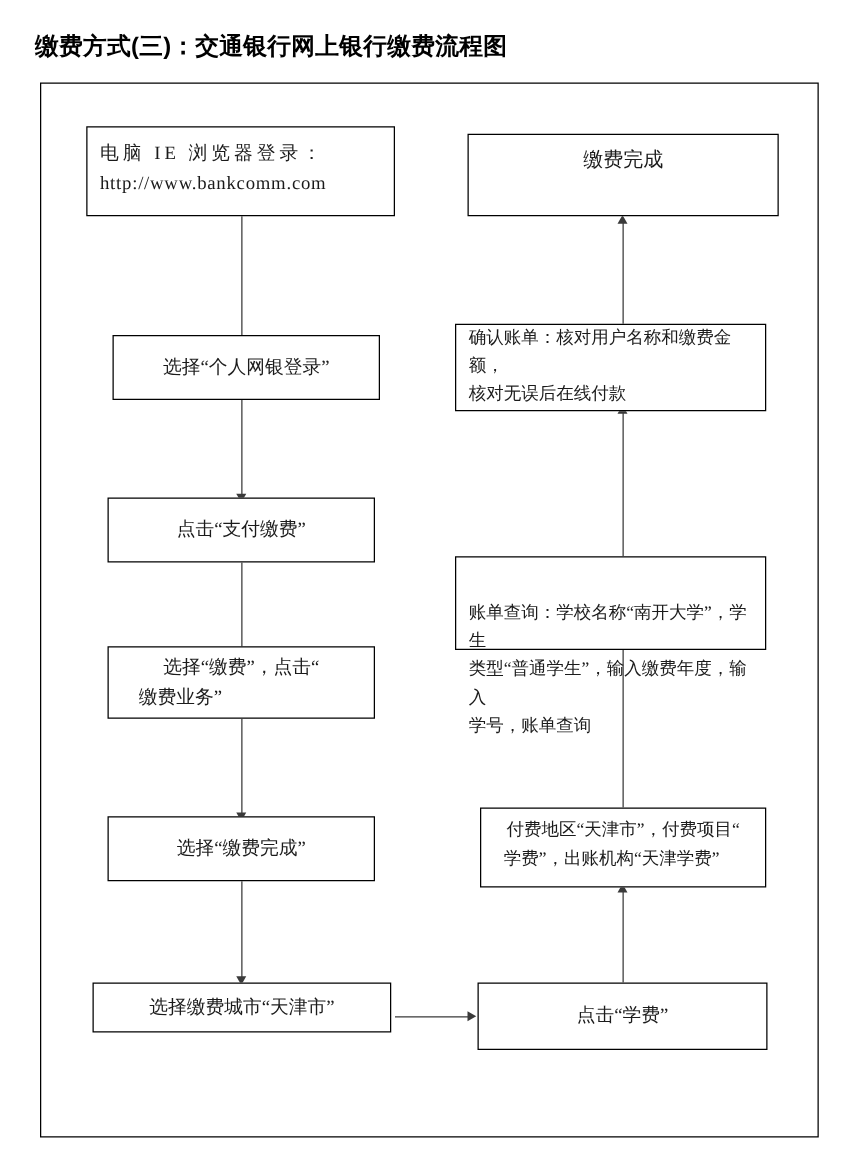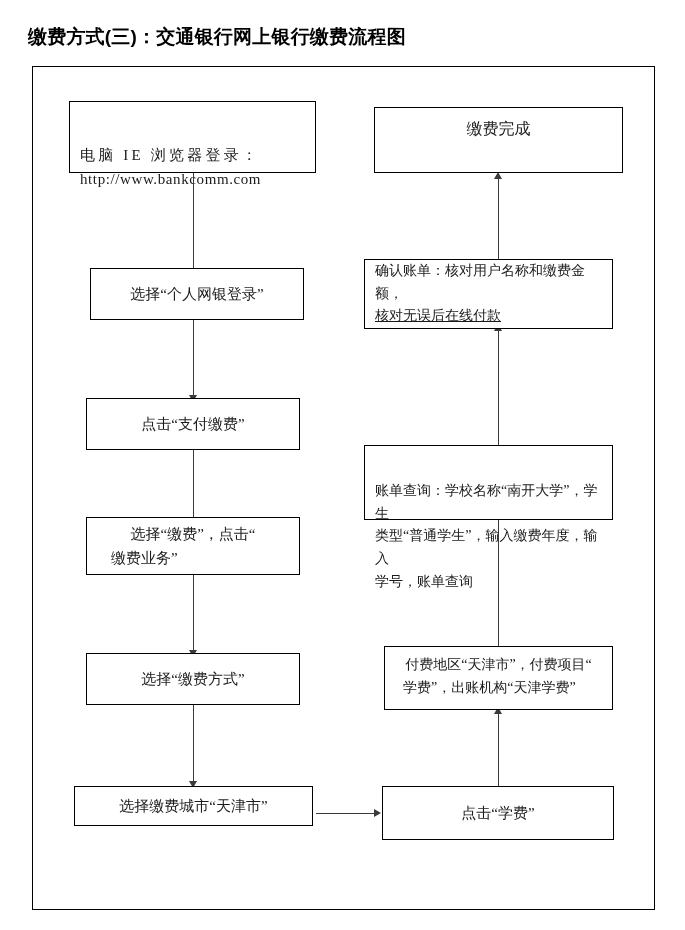--- a/index.html
+++ b/index.html
@@ -105,21 +105,21 @@
   }
 </style>
 </head>
 <body>
 
 <div class="page-title">缴费方式(三)：交通银行网上银行缴费流程图</div>
 
 <div class="frame">
 
   <div class="node center" style="left:36px; top:34px; width:247px; height:72px; justify-content:flex-start; padding-top:9px;">
-    <span class="txt mono-line spaced" style="text-align:left; font-size:15px;margin-top:32px;">电脑 IE 浏览器登录：</span>
+    <span class="txt mono-line spaced" style="text-align:left; font-size:15px;">电脑 IE 浏览器登录：</span>
     <span class="txt mono-line" style="text-align:left; font-size:15px; letter-spacing:0.6px;">http://www.bankcomm.com</span>
   </div>
 
   <div class="vline" style="left:160px; top:106px; height:110px;"></div>
   <div class="arrow-down" style="left:156px; top:214px;"></div>
 
   <div class="node center" style="left:57px; top:201px; width:214px; height:52px;">
     <span class="txt">选择“个人网银登录”</span>
   </div>
 
@@ -135,21 +135,21 @@
 
   <div class="node center" style="left:53px; top:450px; width:214px; height:58px;">
     <span class="txt" style="text-align:center;">选择“缴费”，点击“</span>
     <span class="txt" style="text-align:left; padding-left:24px;">缴费业务”</span>
   </div>
 
   <div class="vline" style="left:160px; top:508px; height:77px;"></div>
   <div class="arrow-down" style="left:156px; top:583px;"></div>
 
   <div class="node center" style="left:53px; top:586px; width:214px; height:52px;">
-    <span class="txt">选择“缴费方式”</span>
+    <span class="txt">选择“缴费完成”</span>
   </div>
 
   <div class="vline" style="left:160px; top:638px; height:78px;"></div>
   <div class="arrow-down" style="left:156px; top:714px;"></div>
 
   <div class="node center" style="left:41px; top:719px; width:239px; height:40px;">
     <span class="txt">选择缴费城市“天津市”</span>
   </div>
 
   <div class="hline" style="left:283px; top:746px; width:60px;"></div>
@@ -174,21 +174,21 @@
     <span class="txt" style="font-size:14px;margin-top:28px;">账单查询：学校名称“南开大学”，学生</span>
     <span class="txt" style="font-size:14px;">类型“普通学生”，输入缴费年度，输入</span>
     <span class="txt" style="font-size:14px;">学号，账单查询</span>
   </div>
 
   <div class="vline" style="left:465px; top:263px; height:115px;"></div>
   <div class="arrow-up" style="left:461px; top:257px;"></div>
 
   <div class="node left" style="left:331px; top:192px; width:249px; height:70px; justify-content:flex-end; padding-top:4px;">
     <span class="txt" style="font-size:14px;">确认账单：核对用户名称和缴费金额，</span>
-    <span class="txt" style="font-size:14px;text-decoration:underline;">核对无误后在线付款</span>
+    <span class="txt" style="font-size:14px;">核对无误后在线付款</span>
   </div>
 
   <div class="vline" style="left:465px; top:111px; height:81px;"></div>
   <div class="arrow-up" style="left:461px; top:105px;"></div>
 
   <div class="node center" style="left:341px; top:40px; width:249px; height:66px; justify-content:flex-start; padding-top:8px;">
     <span class="txt" style="font-size:16px;">缴费完成</span>
   </div>
 
 </div>

